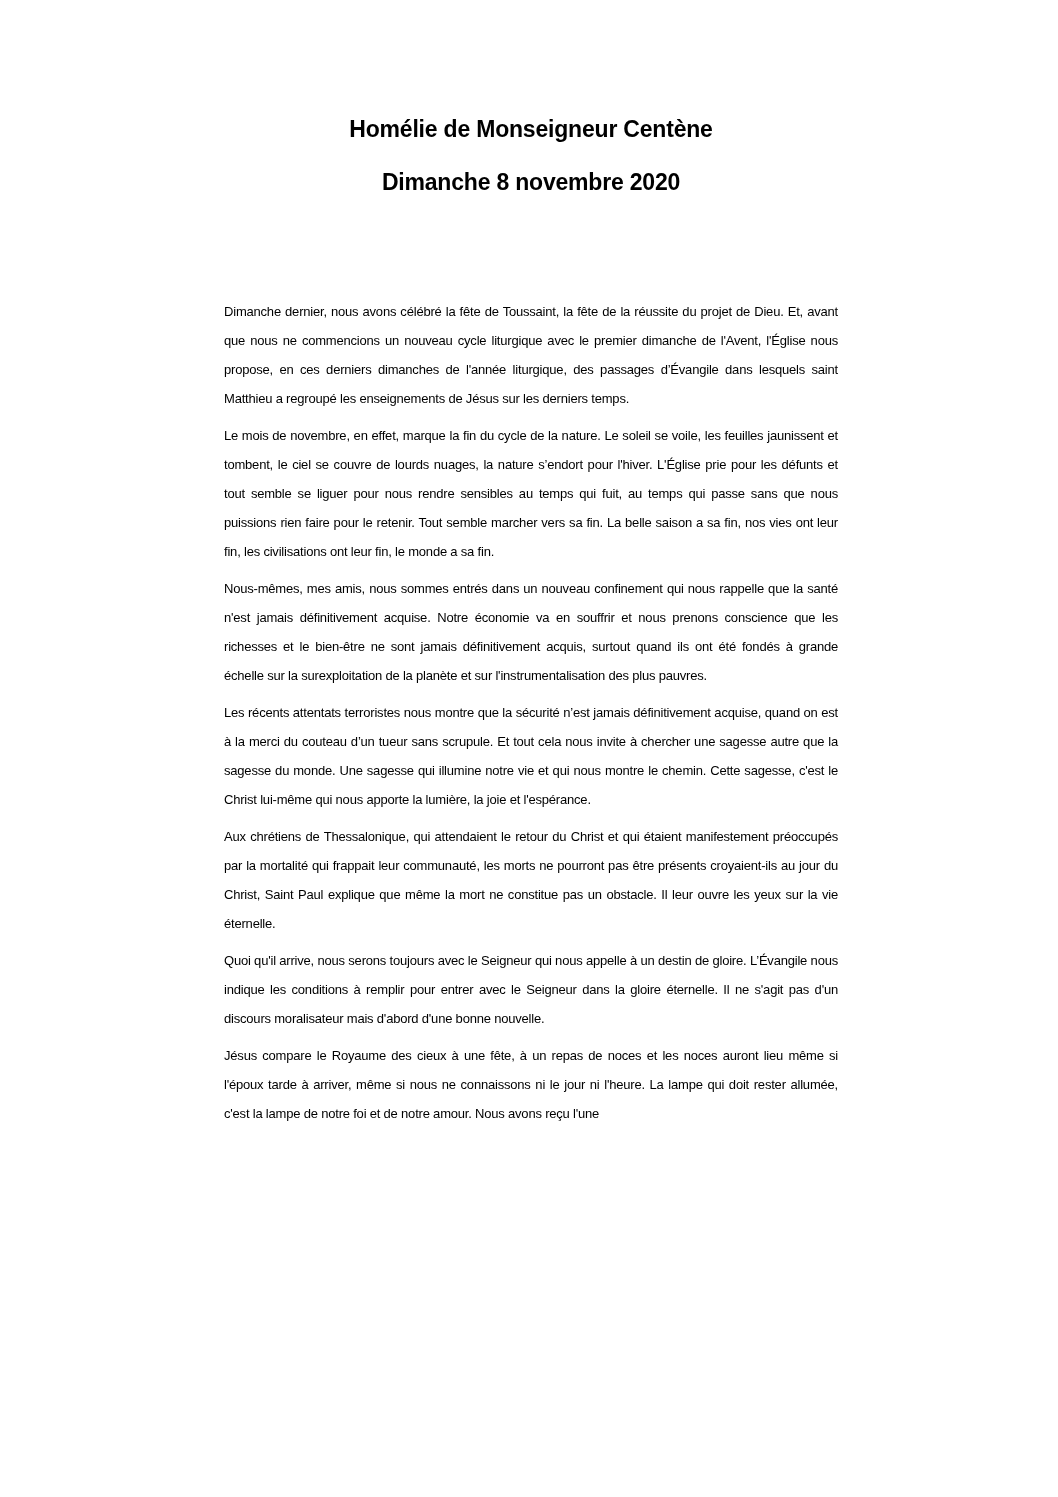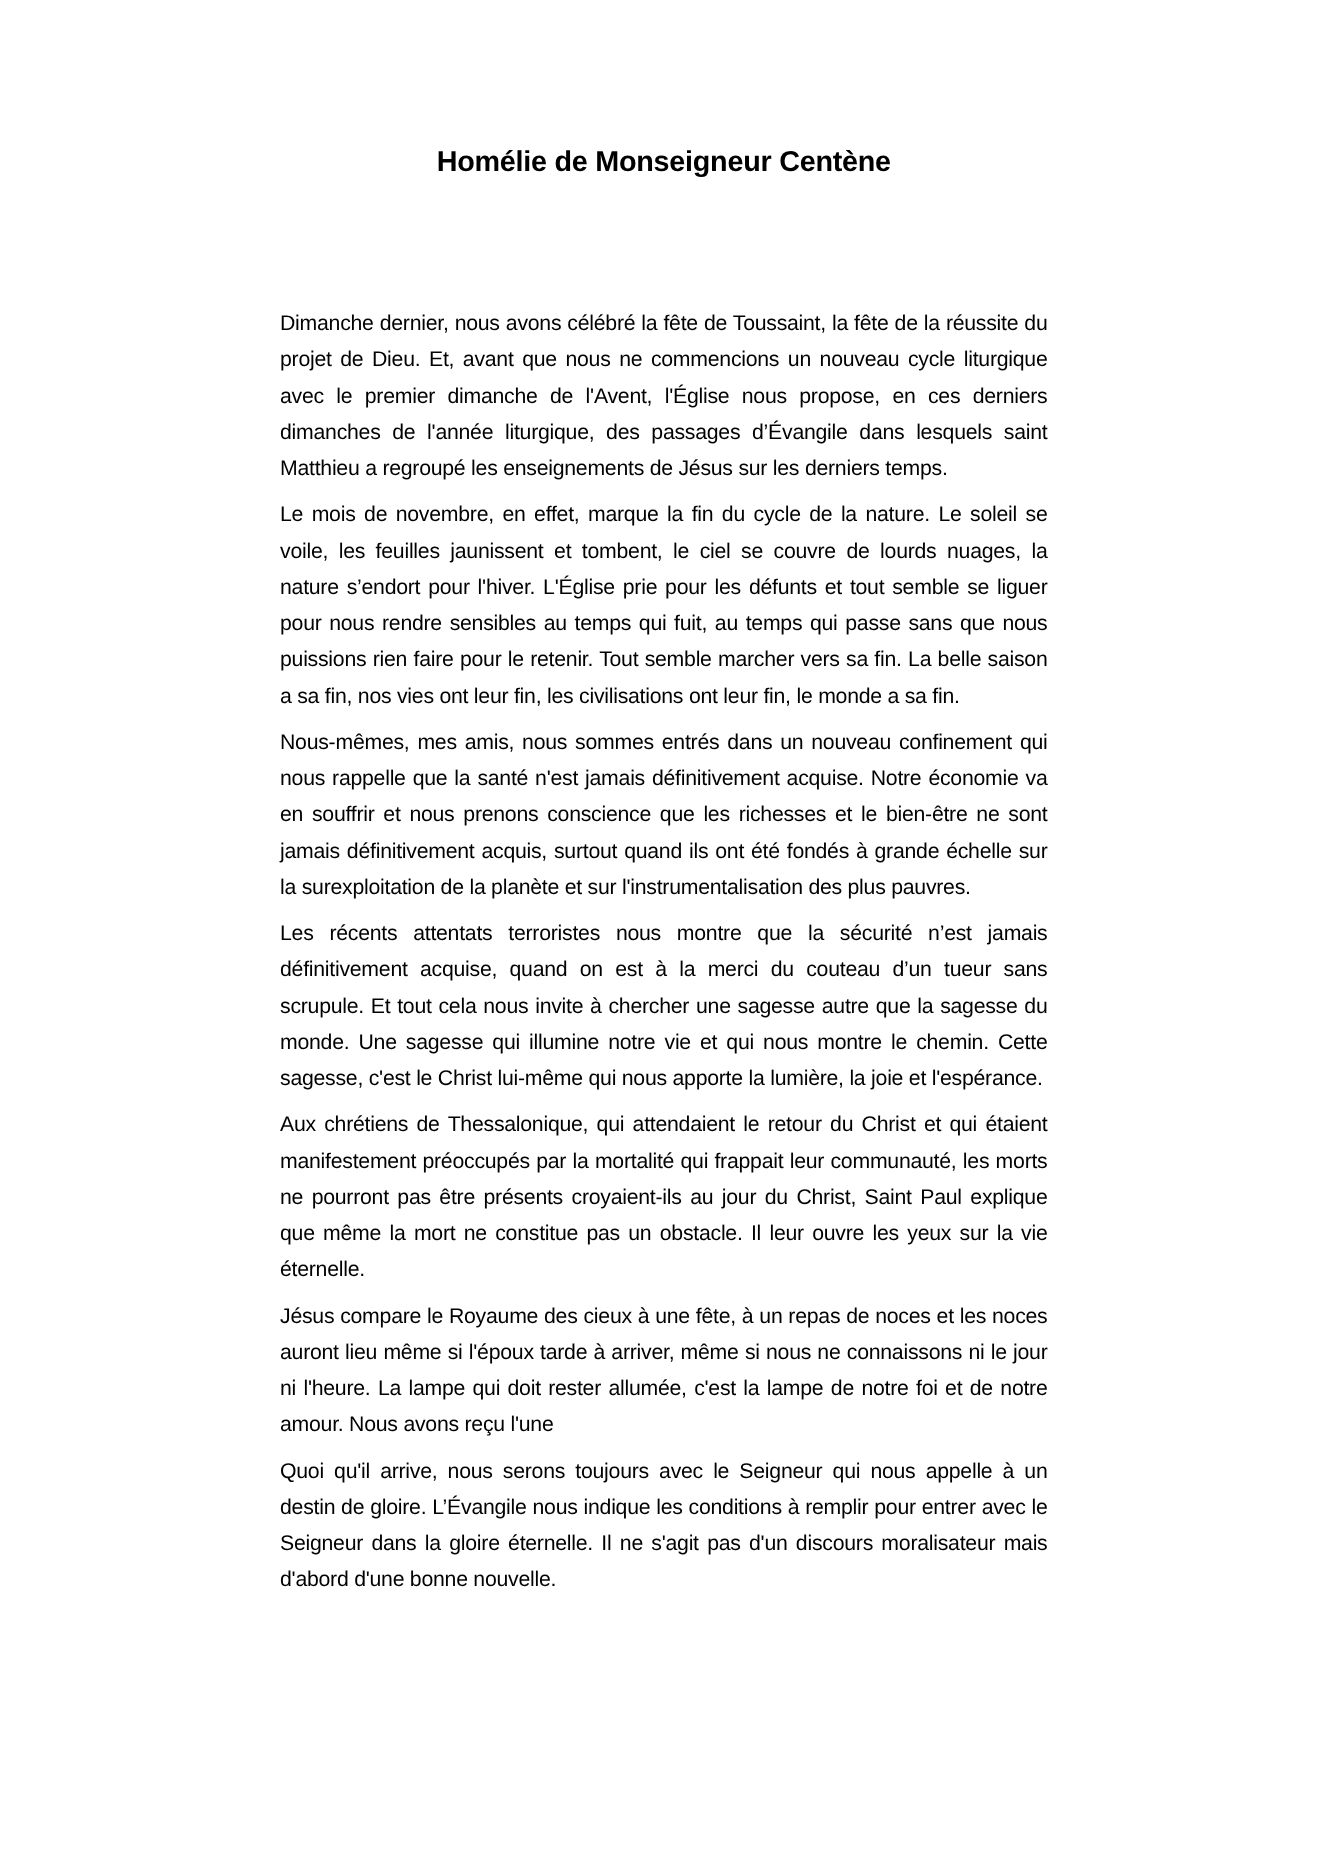--- a/index.html
+++ b/index.html
@@ -25,38 +25,39 @@
     letter-spacing: -0.2px;
     color: #000000;
   }
   .doc-subtitle {
     margin-top: 26px;
   }
   .doc-body {
     margin-top: 101px;
   }
   .doc-body p {
-    font-size: 17px;
+    font-size: 13px;
     line-height: 29px;
     letter-spacing: -0.2px;
     text-align: justify;
     text-justify: inter-word;
     margin-bottom: 8px;
     color: #000000;
   }
 </style>
 </head>
 <body>
 
 <div class="page">
   <div class="content">
     <h1 class="doc-title">Homélie de Monseigneur Centène</h1>
+    <h2 class="doc-subtitle">Dimanche 8 novembre 2020</h2>
     <div class="doc-body">
         <p>Dimanche dernier, nous avons célébré la fête de Toussaint, la fête de la réussite du projet de Dieu. Et, avant que nous ne commencions un nouveau cycle liturgique avec le premier dimanche de l'Avent, l'Église nous propose, en ces derniers dimanches de l'année liturgique, des passages d’Évangile dans lesquels saint Matthieu a regroupé les enseignements de Jésus sur les derniers temps.</p>
         <p>Le mois de novembre, en effet, marque la fin du cycle de la nature. Le soleil se voile, les feuilles jaunissent et tombent, le ciel se couvre de lourds nuages, la nature s’endort pour l'hiver. L'Église prie pour les défunts et tout semble se liguer pour nous rendre sensibles au temps qui fuit, au temps qui passe sans que nous puissions rien faire pour le retenir. Tout semble marcher vers sa fin. La belle saison a sa fin, nos vies ont leur fin, les civilisations ont leur fin, le monde a sa fin.</p>
         <p>Nous-mêmes, mes amis, nous sommes entrés dans un nouveau confinement qui nous rappelle que la santé n'est jamais définitivement acquise. Notre économie va en souffrir et nous prenons conscience que les richesses et le bien-être ne sont jamais définitivement acquis, surtout quand ils ont été fondés à grande échelle sur la surexploitation de la planète et sur l'instrumentalisation des plus pauvres.</p>
         <p>Les récents attentats terroristes nous montre que la sécurité n’est jamais définitivement acquise, quand on est à la merci du couteau d’un tueur sans scrupule. Et tout cela nous invite à chercher une sagesse autre que la sagesse du monde. Une sagesse qui illumine notre vie et qui nous montre le chemin. Cette sagesse, c'est le Christ lui-même qui nous apporte la lumière, la joie et l'espérance.</p>
         <p>Aux chrétiens de Thessalonique, qui attendaient le retour du Christ et qui étaient manifestement préoccupés par la mortalité qui frappait leur communauté, les morts ne pourront pas être présents croyaient-ils au jour du Christ, Saint Paul explique que même la mort ne constitue pas un obstacle. Il leur ouvre les yeux sur la vie éternelle.</p>
+        <p>Quoi qu'il arrive, nous serons toujours avec le Seigneur qui nous appelle à un destin de gloire. L’Évangile nous indique les conditions à remplir pour entrer avec le Seigneur dans la gloire éternelle. Il ne s'agit pas d'un discours moralisateur mais d'abord d'une bonne nouvelle.</p>
         <p>Jésus compare le Royaume des cieux à une fête, à un repas de noces et les noces auront lieu même si l'époux tarde à arriver, même si nous ne connaissons ni le jour ni l'heure. La lampe qui doit rester allumée, c'est la lampe de notre foi et de notre amour. Nous avons reçu l'une</p>
-        <p>Quoi qu'il arrive, nous serons toujours avec le Seigneur qui nous appelle à un destin de gloire. L’Évangile nous indique les conditions à remplir pour entrer avec le Seigneur dans la gloire éternelle. Il ne s'agit pas d'un discours moralisateur mais d'abord d'une bonne nouvelle.</p>
       </div>
   </div>
 </div>
 
 </body></html>

